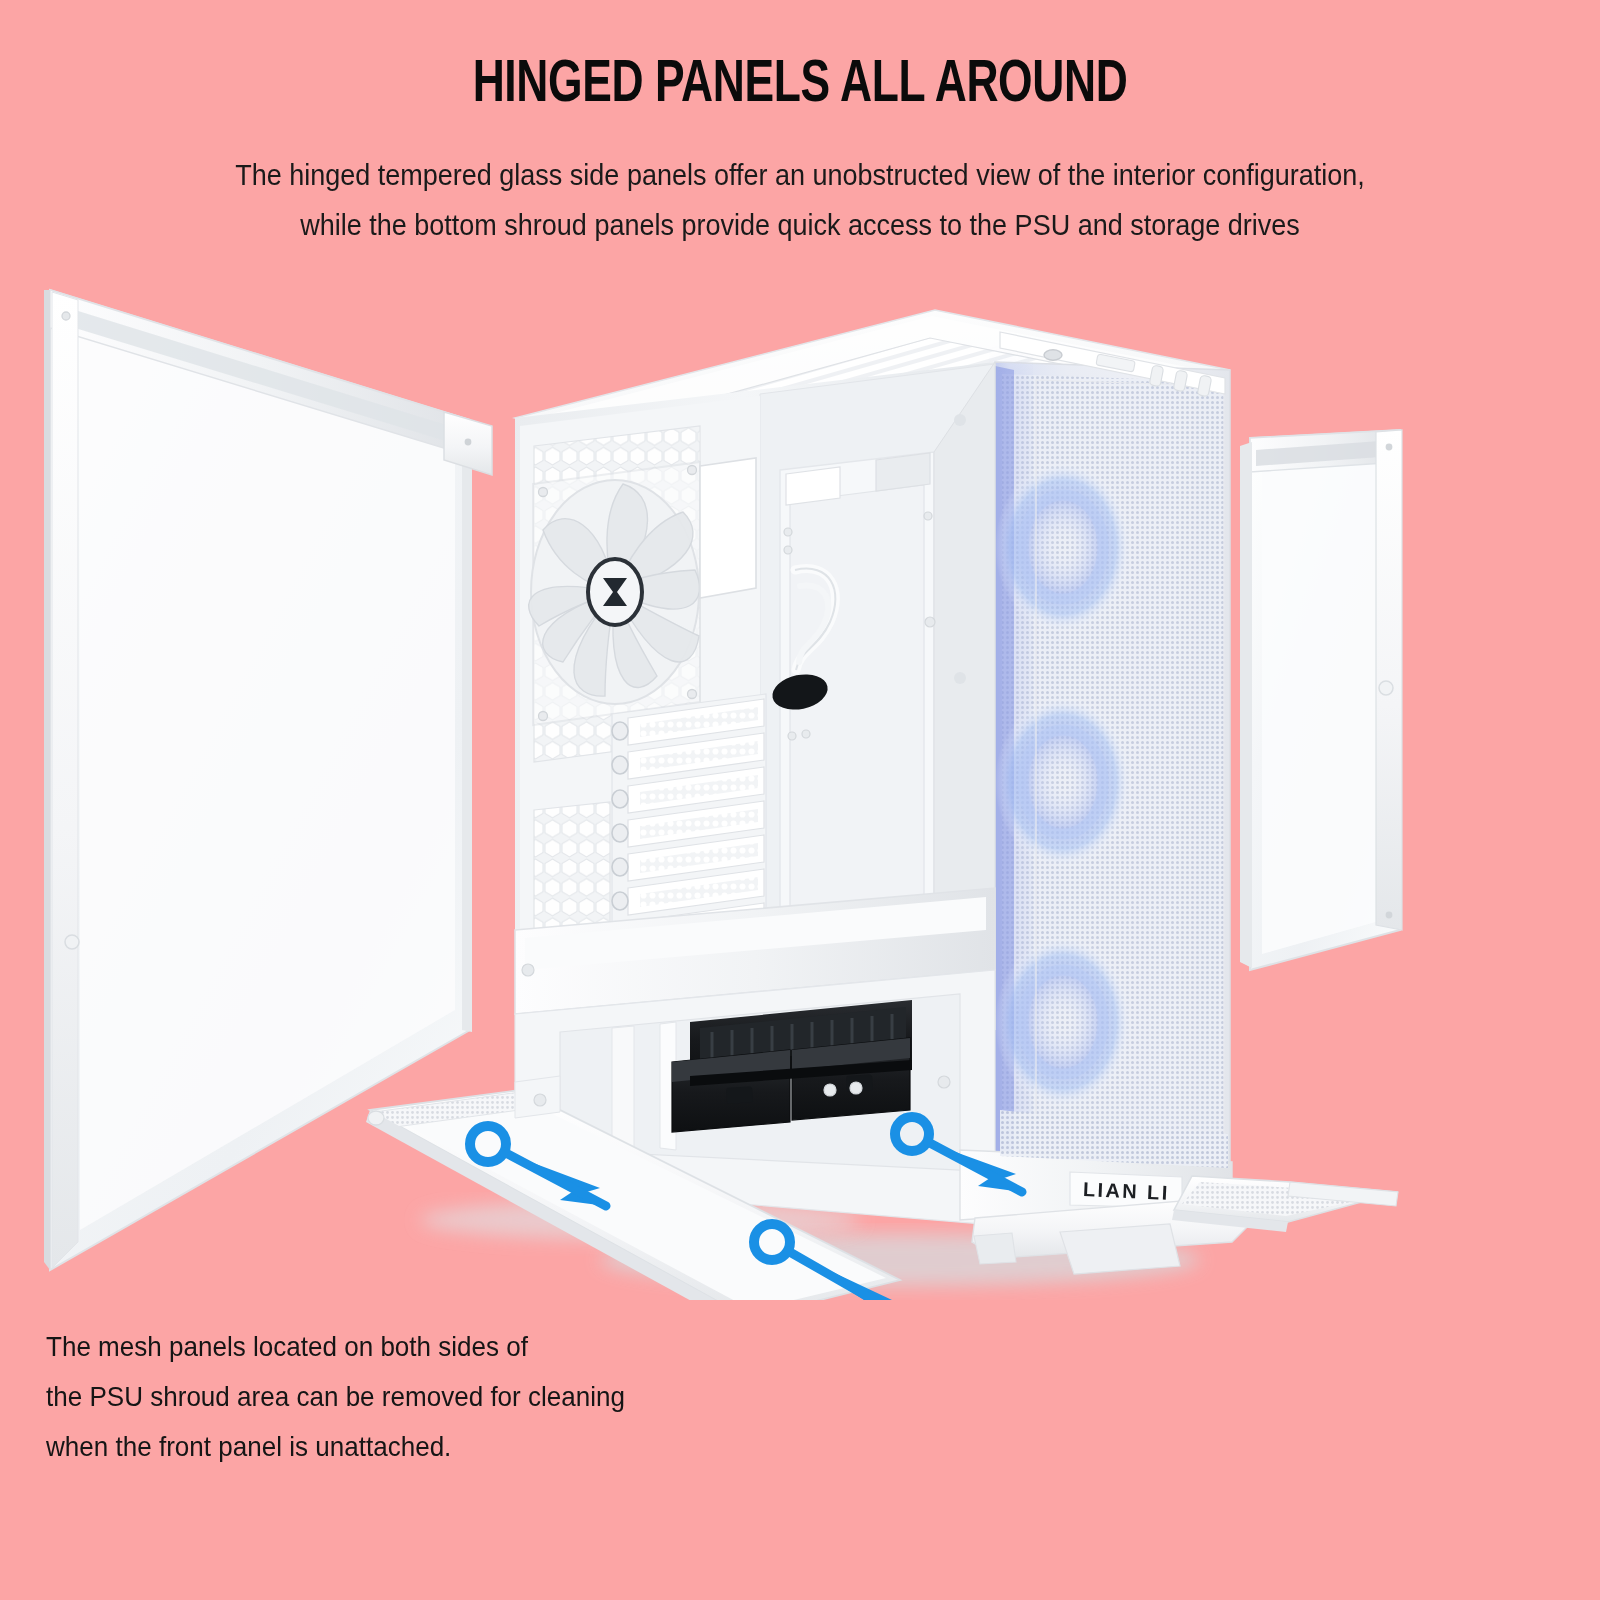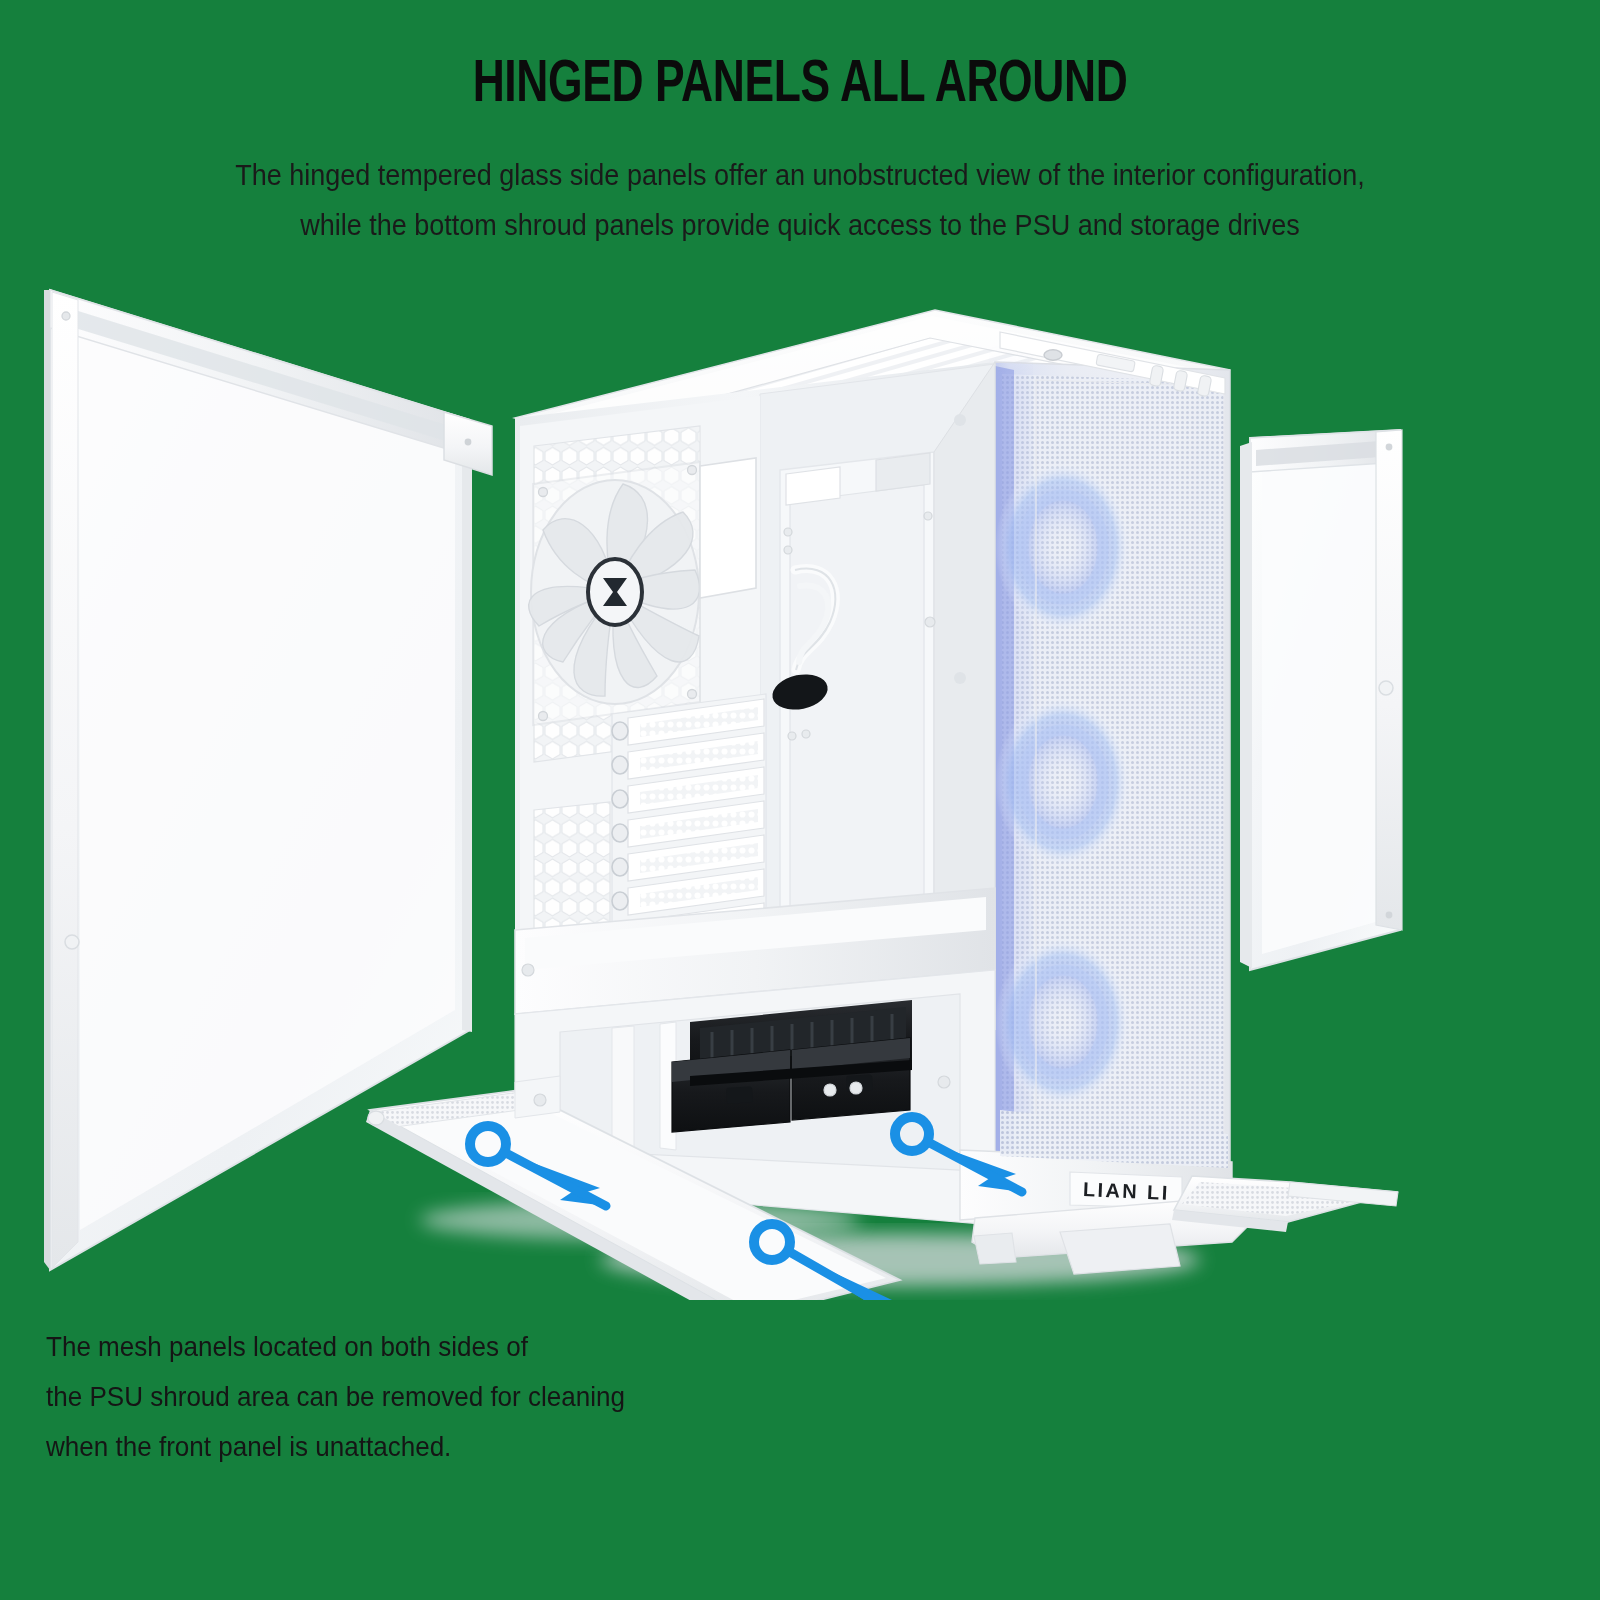--- a/index.html
+++ b/index.html
@@ -6,21 +6,21 @@
   * { box-sizing: border-box; margin: 0; padding: 0; }
   html, body {
     width: 1600px; height: 1600px;
     background: #ffffff;
     font-family: "Liberation Sans", sans-serif;
     overflow: hidden;
   }
   #page {
     position: relative;
     width: 1600px; height: 1600px;
-    background: #15803d;
+    background: #fca5a5;
   }
 
   
   #headline {
     position: absolute; left: 0; top: 46px; width: 1600px;
     text-align: center;
     font-family: "Liberation Sans Narrow", "Liberation Sans", sans-serif;
     font-weight: bold;
     font-size: 60px;
     letter-spacing: -0.5px;

